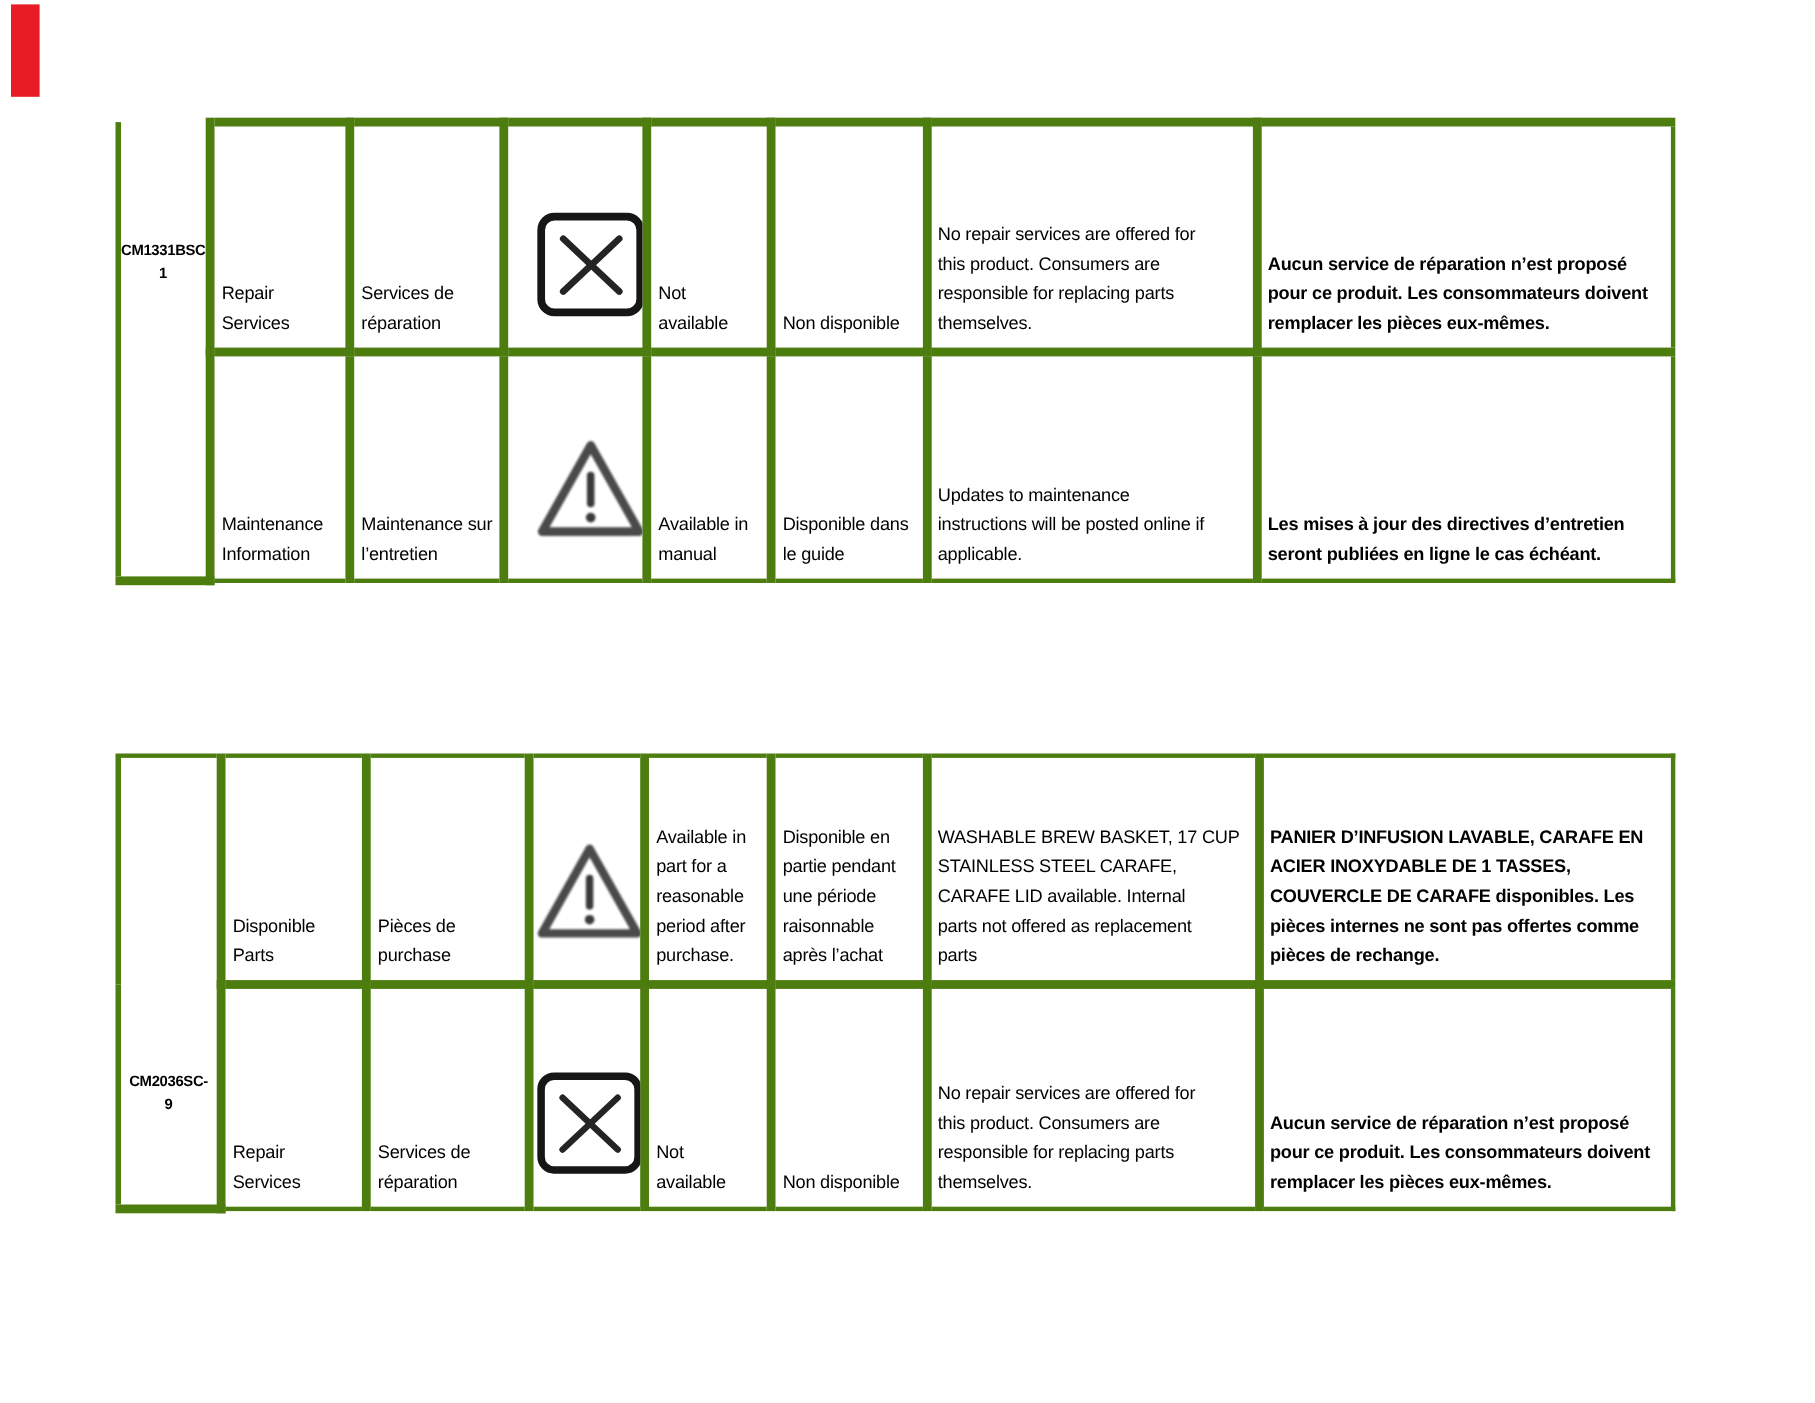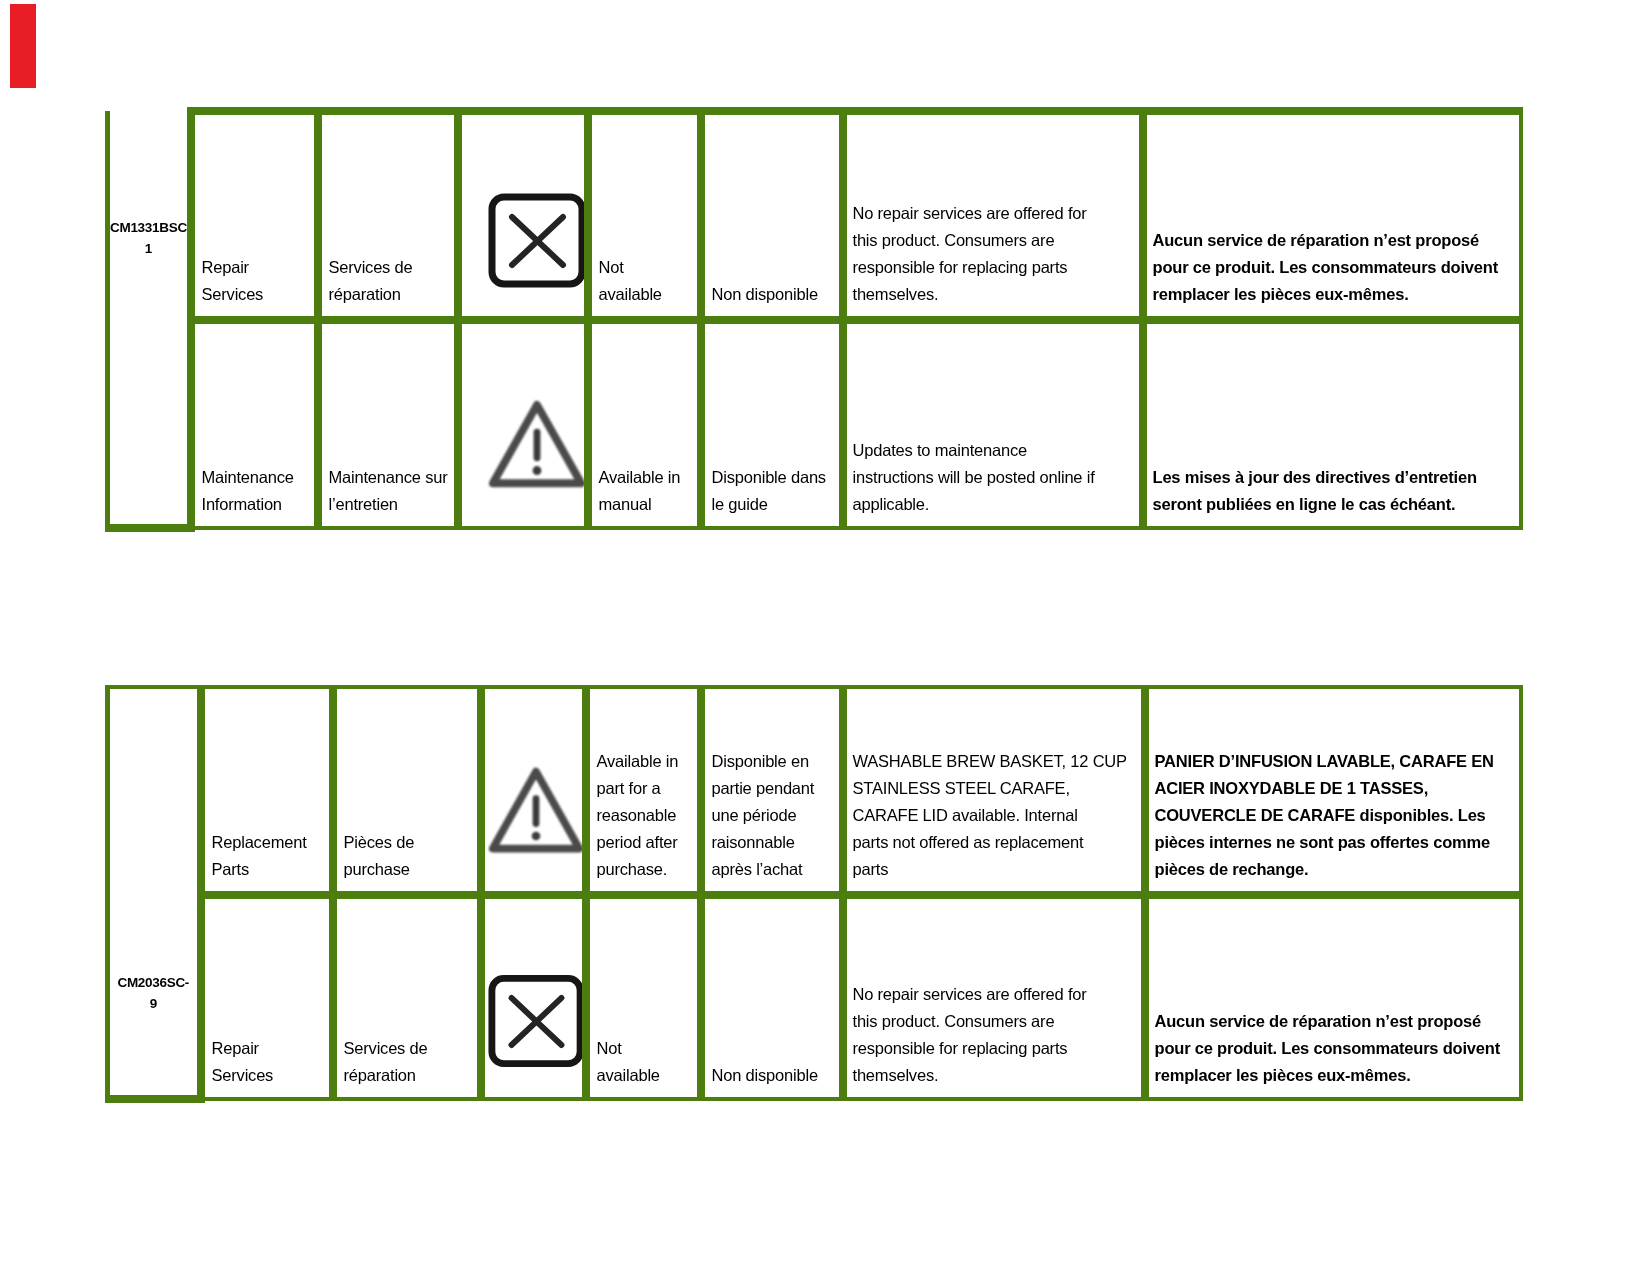--- a/index.html
+++ b/index.html
@@ -118,42 +118,42 @@
         <col style="width:142px">
       <col style="width:302px">
         <col style="width:376px">
     </colgroup>
     <tbody>
         <tr class="r-first">
       <td class="id" rowspan="2">
         <span class="idwrap">CM2036SC-
 9</span>
       </td>
-      <td>Replacement
+      <td>Disponible
 Parts</td>
       <td>Pièces de
 purchase</td>
       <td class="icon-cell">
         <svg class="ic blurry" width="100" height="104" viewBox="0 0 104 108">
           <path d="M52 12 L97 92 L7 92 Z" fill="none" stroke="#4a4a4a" stroke-width="8" stroke-linejoin="round"></path>
           <line x1="52" y1="40" x2="52" y2="66" stroke="#3a3a3a" stroke-width="7" stroke-linecap="round"></line>
           <circle cx="52" cy="79" r="4.5" fill="#3a3a3a"></circle>
         </svg>
       </td>
       <td>Available in
 part for a
 reasonable
 period after
 purchase.</td>
       <td>Disponible en
 partie pendant
 une période
 raisonnable
 après l’achat</td>
-      <td class="desc">WASHABLE BREW BASKET, 12 CUP
+      <td class="desc">WASHABLE BREW BASKET, 17 CUP
 STAINLESS STEEL CARAFE,
 CARAFE LID available. Internal
 parts not offered as replacement
 parts</td>
       <td class="desc col-last">PANIER D’INFUSION LAVABLE, CARAFE EN
 ACIER INOXYDABLE DE 1 TASSES,
 COUVERCLE DE CARAFE disponibles. Les
 pièces internes ne sont pas offertes comme
 pièces de rechange.</td>
     </tr>

